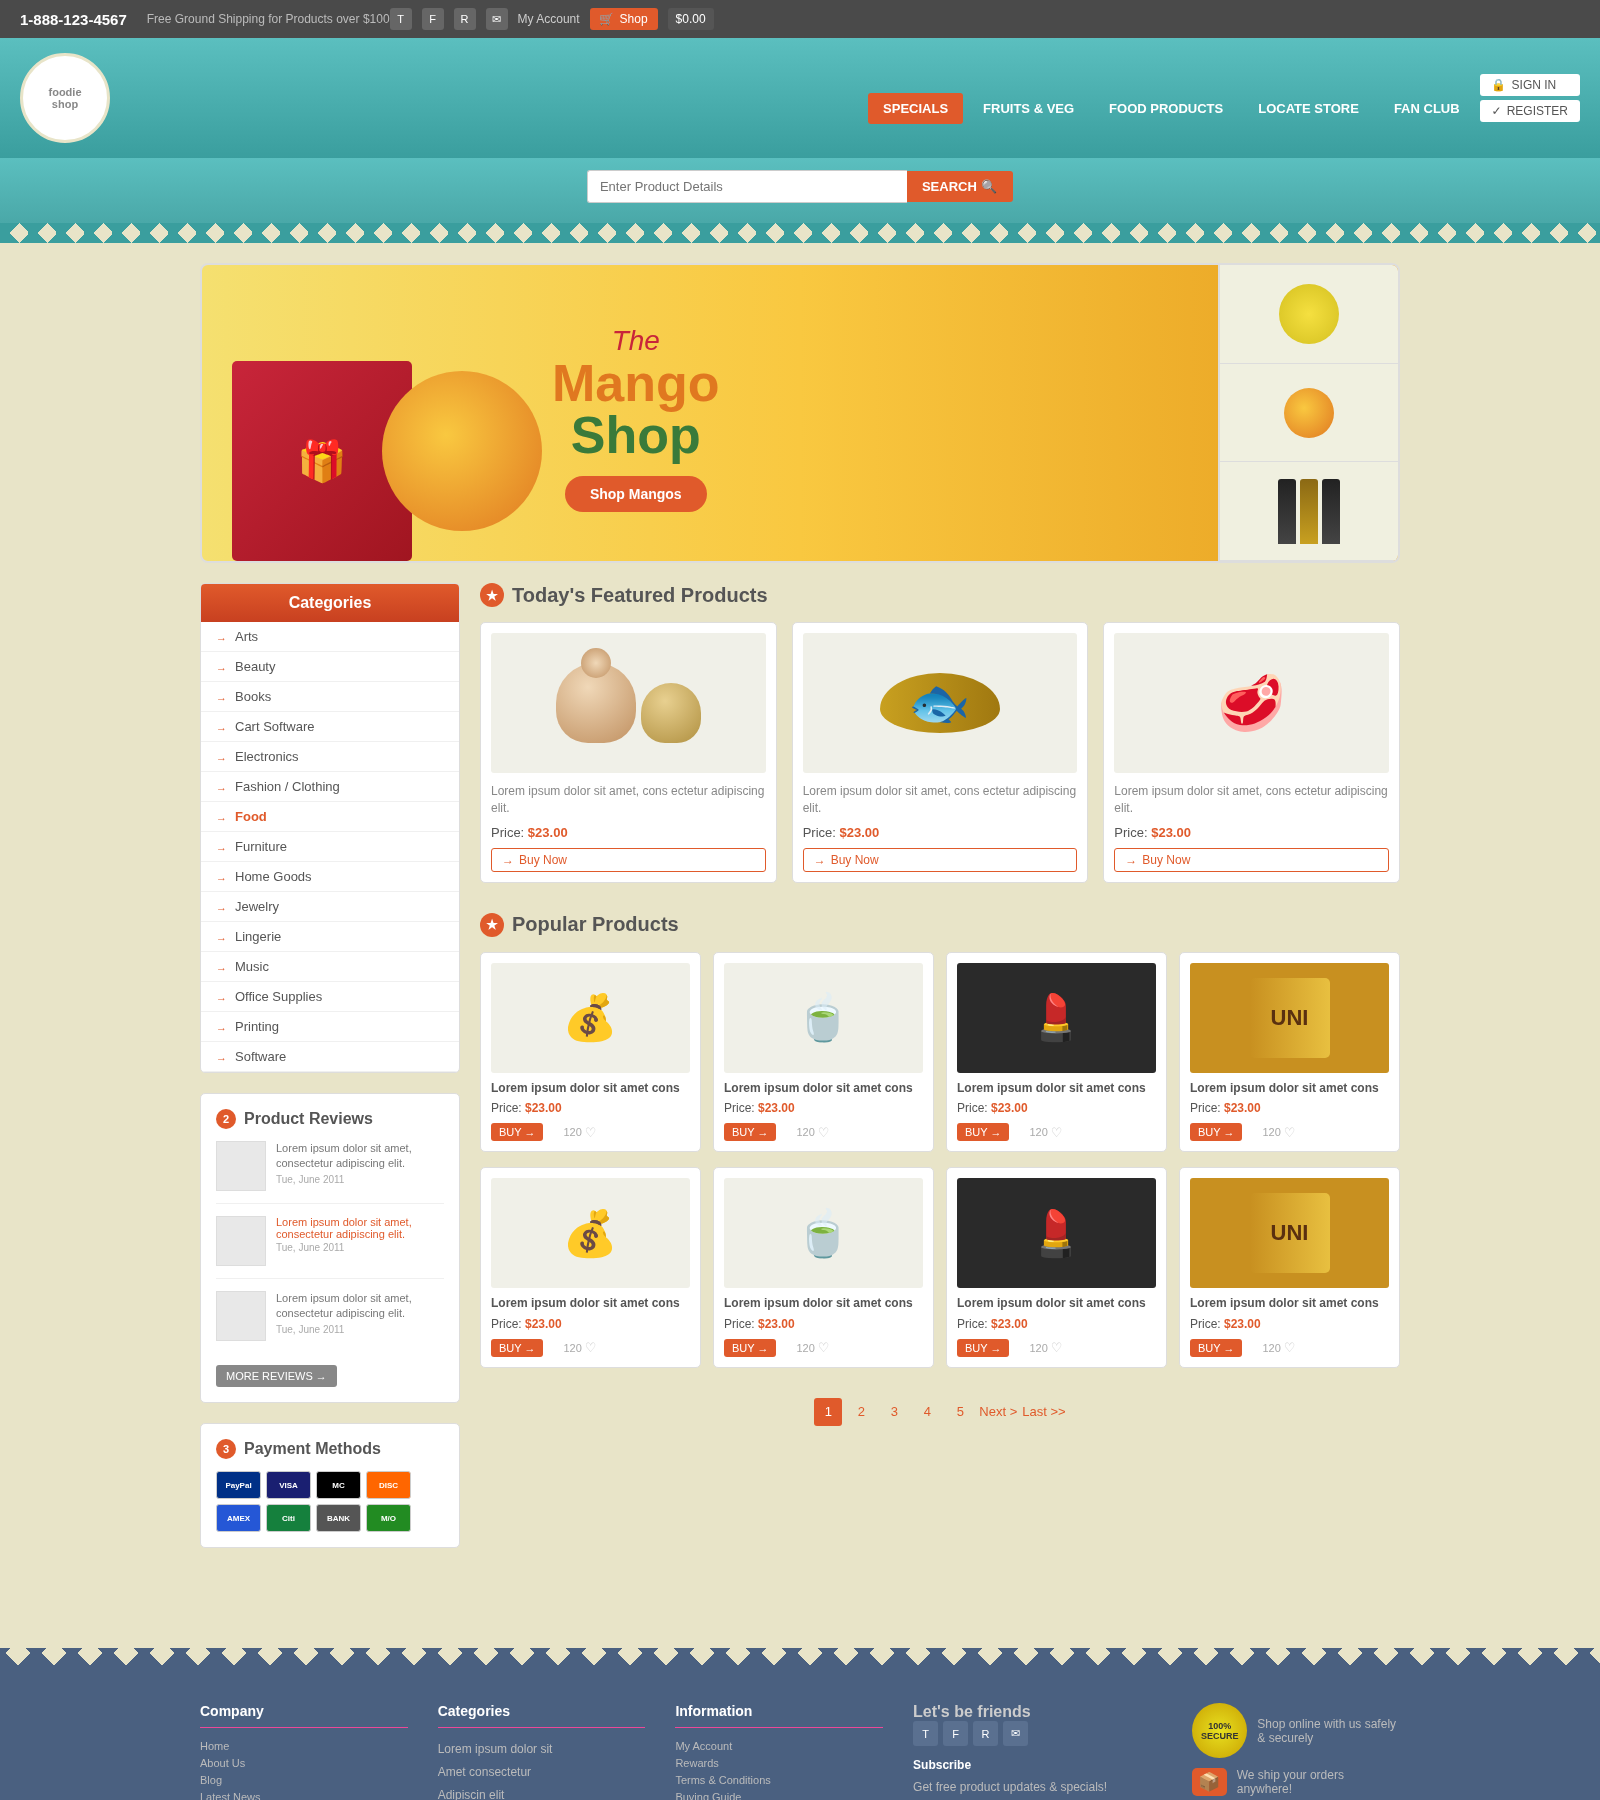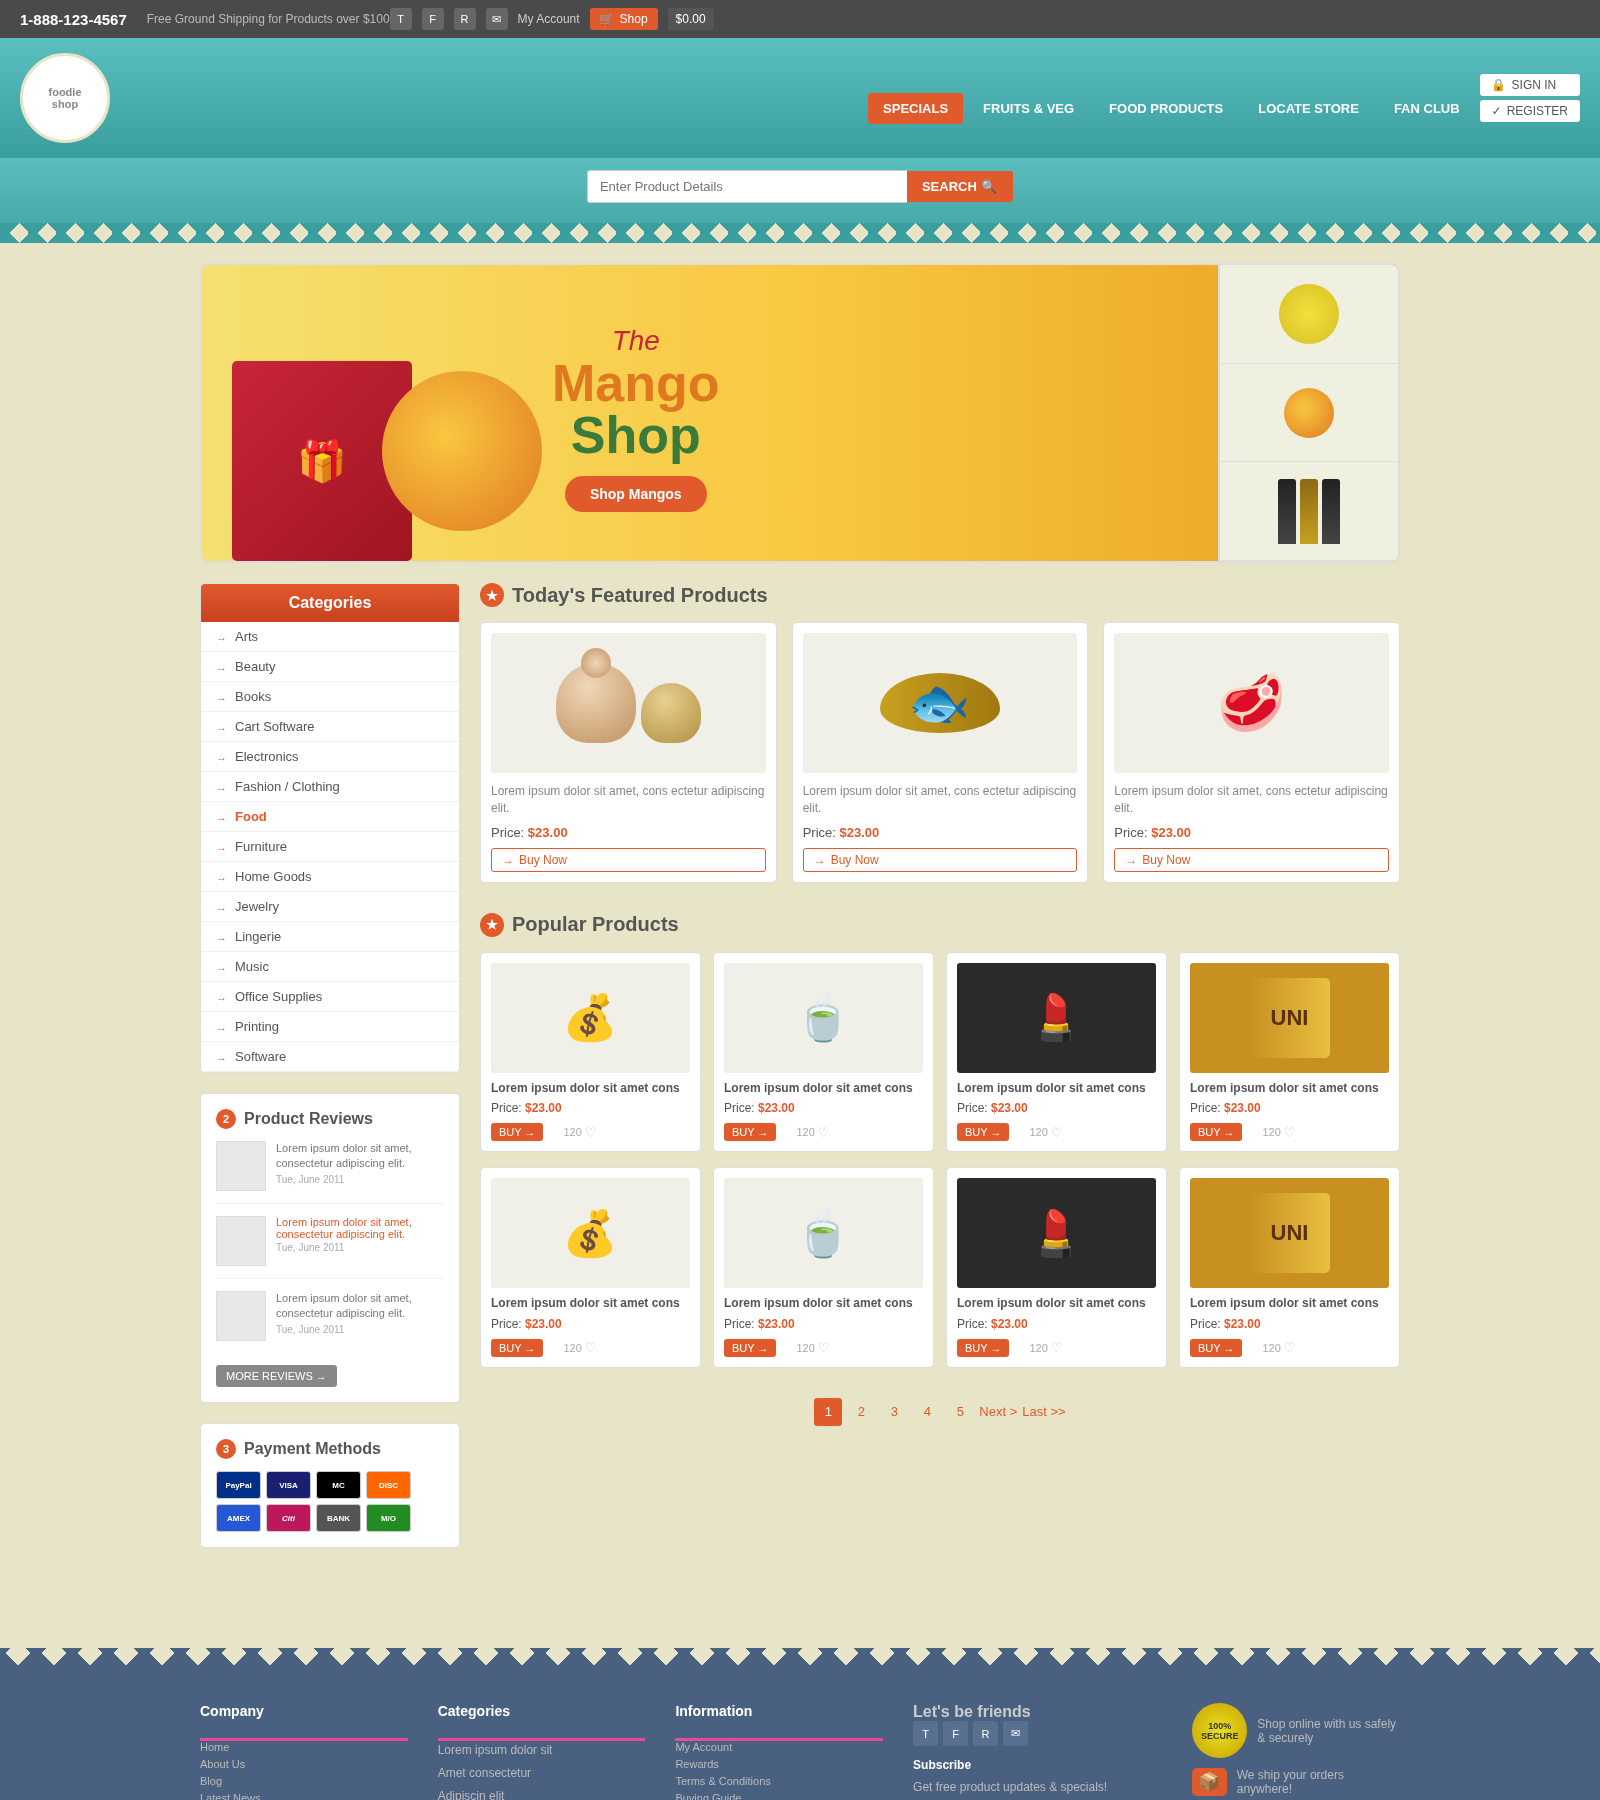--- a/index.html
+++ b/index.html
@@ -398,22 +398,22 @@
     .footer-inner {
       max-width: 1200px;
       margin: 0 auto;
       display: flex;
       gap: 30px;
     }
     .footer-col { flex: 1; }
     .footer-col-wide { flex: 1.2; }
     .footer-col h4 {
       color: #fff; font-size: 14px; font-weight: bold;
-      border-bottom: 3px solid #ec4899;
-      padding-bottom: 19px;
+      margin-bottom: 12px; border-bottom: 1px solid #ec4899;
+      padding-bottom: 8px;
     }
     .footer-link {
       display: block; color: #bbb; font-size: 11px;
       margin-bottom: 5px; cursor: pointer; text-decoration: none;
     }
     .footer-text { font-size: 12px; color: #bbb; line-height: 1.5; margin-bottom: 5px; }
     .social-footer { display: flex; gap: 5px; margin-bottom: 12px; }
     .social-f-icon {
       width: 25px; height: 25px; border-radius: 3px;
       background: #5a7090; display: flex; align-items: center;
@@ -651,21 +651,21 @@
         <div class="sidebar-section-title">
           <span class="section-num">3</span>
           <span>Payment Methods</span>
         </div>
         <div class="payment-icons">
           <div class="pay-icon paypal">PayPal</div>
           <div class="pay-icon visa">VISA</div>
           <div class="pay-icon mc">MC</div>
           <div class="pay-icon discover">DISC</div>
           <div class="pay-icon amex">AMEX</div>
-          <div class="pay-icon" style="background:#be185d;color:#fff;font-style:italic;">Citi</div>
+          <div class="pay-icon" style="background:#15803d;color:#fff;">Citi</div>
           <div class="pay-icon bank">BANK</div>
           <div class="pay-icon money">M/O</div>
         </div>
       </div>
 
     </div>
 
     <div class="main-area">
 
       <div class="section-heading">

